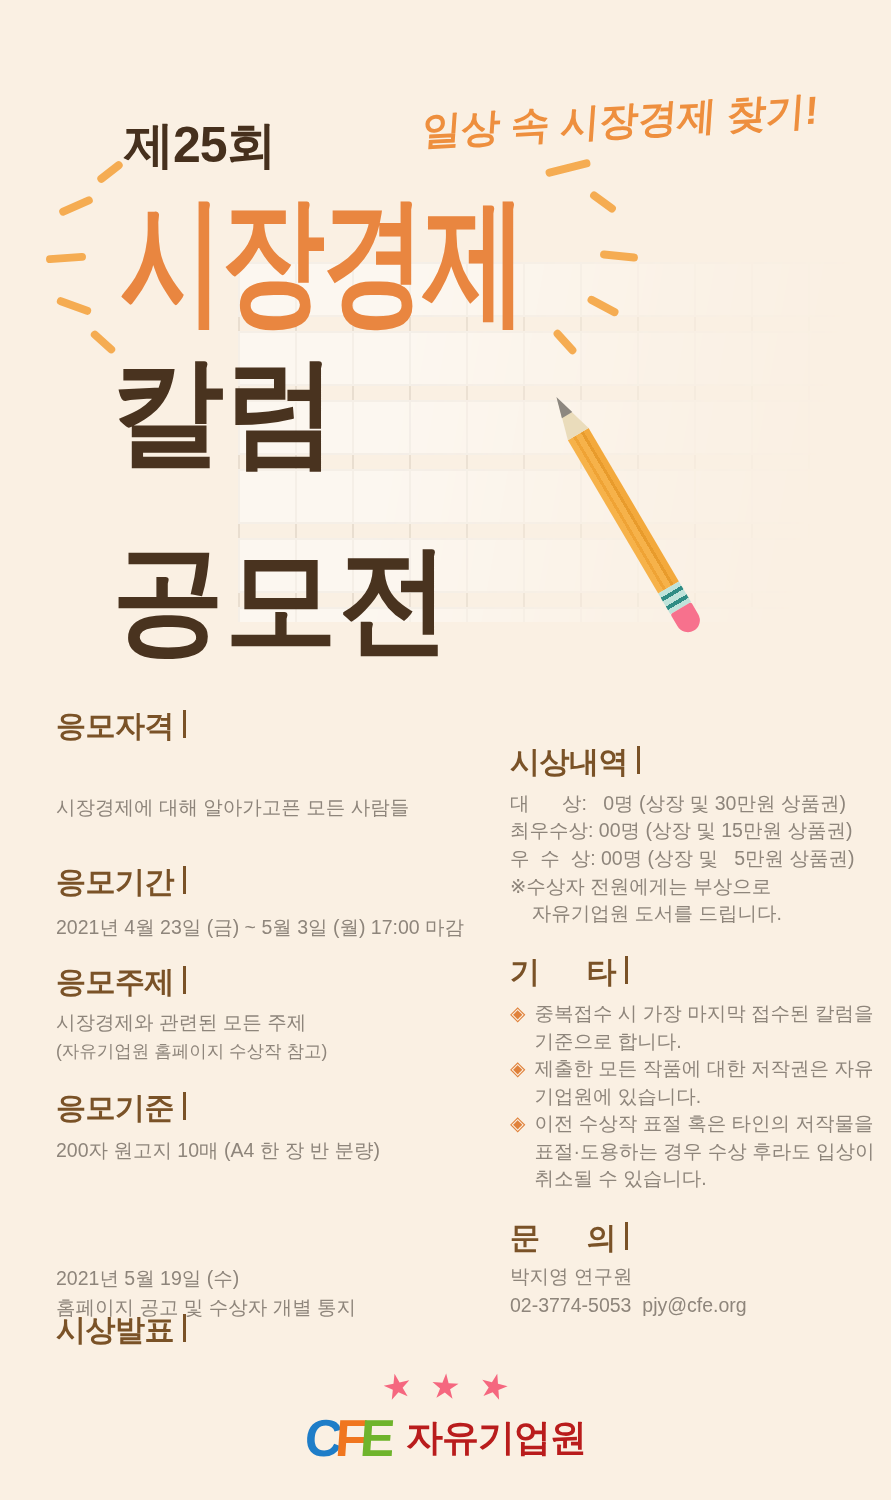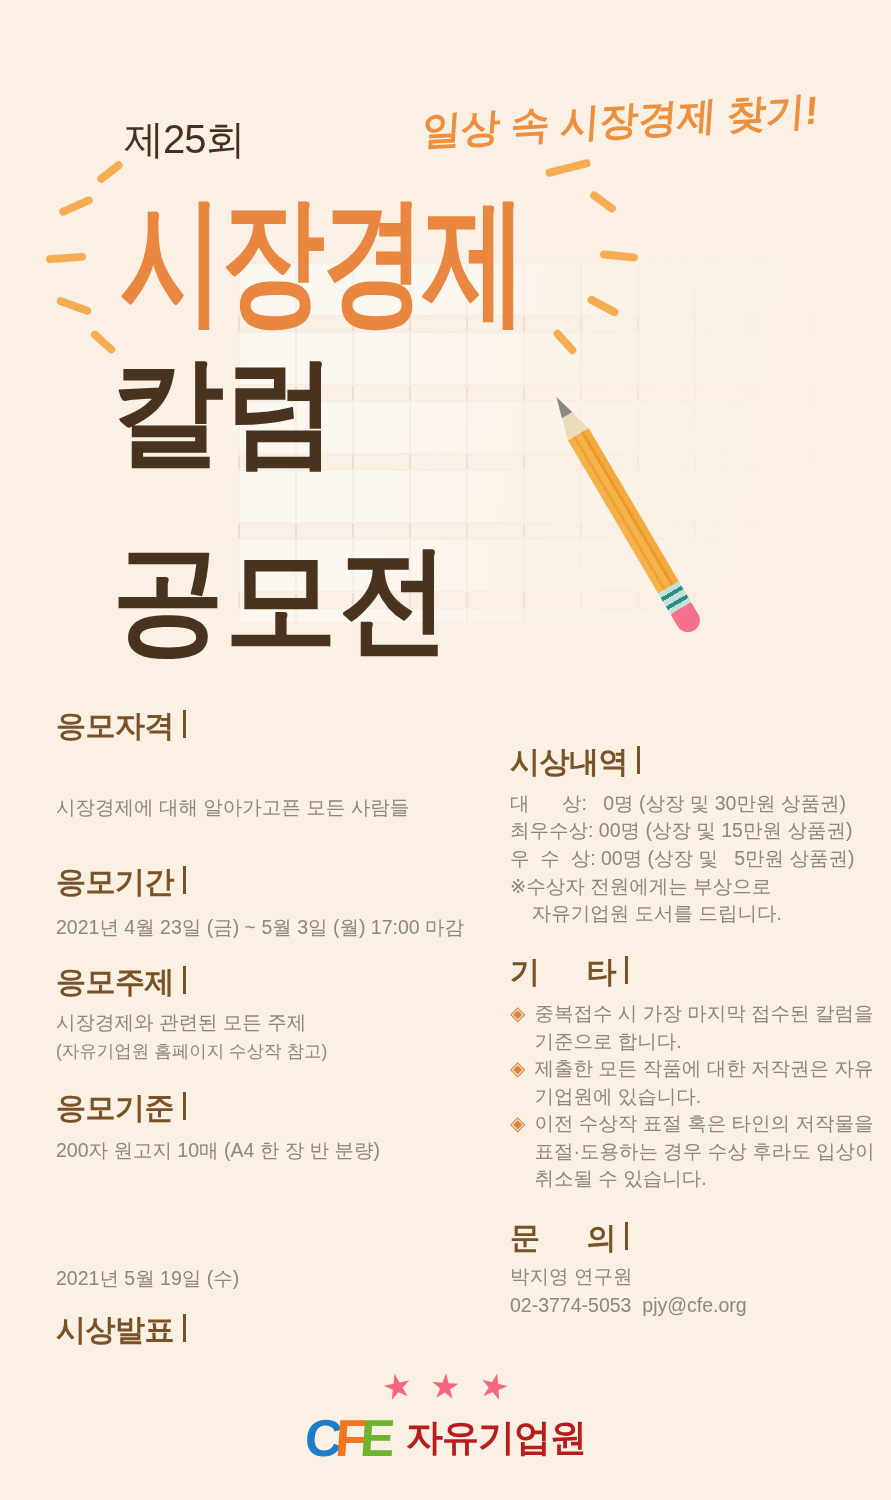--- a/index.html
+++ b/index.html
@@ -19,21 +19,21 @@
       repeating-linear-gradient(to bottom, rgba(255,255,255,.55) 0 55px, rgba(255,255,255,0) 55px 69px),
       repeating-linear-gradient(to right, #E5DACC 0 2px, rgba(0,0,0,0) 2px 57px),
       repeating-linear-gradient(to bottom, #E5DACC 0 2px, rgba(0,0,0,0) 2px 53px, #E5DACC 53px 55px, rgba(0,0,0,0) 55px 69px);
     -webkit-mask-image:linear-gradient(100deg, rgba(0,0,0,.85) 25%, rgba(0,0,0,.3) 60%, rgba(0,0,0,0) 88%);
     mask-image:linear-gradient(100deg, rgba(0,0,0,.85) 25%, rgba(0,0,0,.3) 60%, rgba(0,0,0,0) 88%);
   }
 
   
   .edition{
     position:absolute;left:124px;top:112px;
-    font-size:40px;font-weight:400;color:#46301D;letter-spacing:-1px;
+    font-size:50px;font-weight:700;color:#46301D;letter-spacing:-1px;
   }
   .tagline{
     position:absolute;left:424px;top:104px;width:350px;
     font-size:39px;font-weight:700;color:#EE8F3E;
     transform:rotate(-3deg) skewX(-7deg);transform-origin:left top;
     white-space:pre;
   }
   .title-orange{
     position:absolute;left:120px;top:190px;
     font-size:104px;font-weight:900;color:#E98640;letter-spacing:-3px;
@@ -171,20 +171,21 @@
 
   <div class="sec-h leftcol" style="top:962px;"><span>응모주제</span><span class="hbar"></span></div>
   <div class="bodytext leftcol" style="top:1008px;">시장경제와 관련된 모든 주제</div>
   <div class="bodytext small leftcol" style="top:1037px;">(자유기업원 홈페이지 수상작 참고)</div>
 
   <div class="sec-h leftcol" style="top:1088px;"><span>응모기준</span><span class="hbar"></span></div>
   <div class="bodytext leftcol" style="top:1136px;">200자 원고지 10매 (A4 한 장 반 분량)</div>
 
   <div class="sec-h leftcol" style="top:1286px;margin-top:24px;"><span>시상발표</span><span class="hbar"></span></div>
   <div class="bodytext leftcol" style="top:1264px;">2021년 5월 19일 (수)</div>
+  <div class="bodytext leftcol" style="top:1293px;">홈페이지 공고 및 수상자 개별 통지</div>
 
   <div class="sec-h rightcol" style="top:742px;"><span>시상내역</span><span class="hbar"></span></div>
   <div class="bodytext awards-lines rightcol" style="top:790px;">대      상:   0명 (상장 및 30만원 상품권)</div>
   <div class="bodytext awards-lines rightcol" style="top:817px;">최우수상: 00명 (상장 및 15만원 상품권)</div>
   <div class="bodytext awards-lines rightcol" style="top:845px;">우  수  상: 00명 (상장 및   5만원 상품권)</div>
   <div class="bodytext awards-lines rightcol" style="top:873px;">※수상자 전원에게는 부상으로</div>
   <div class="bodytext awards-lines rightcol" style="top:900px;">    자유기업원 도서를 드립니다.</div>
 
   <div class="sec-h rightcol" style="top:952px;"><span>기      타</span><span class="hbar"></span></div>
   <div class="bullets">

